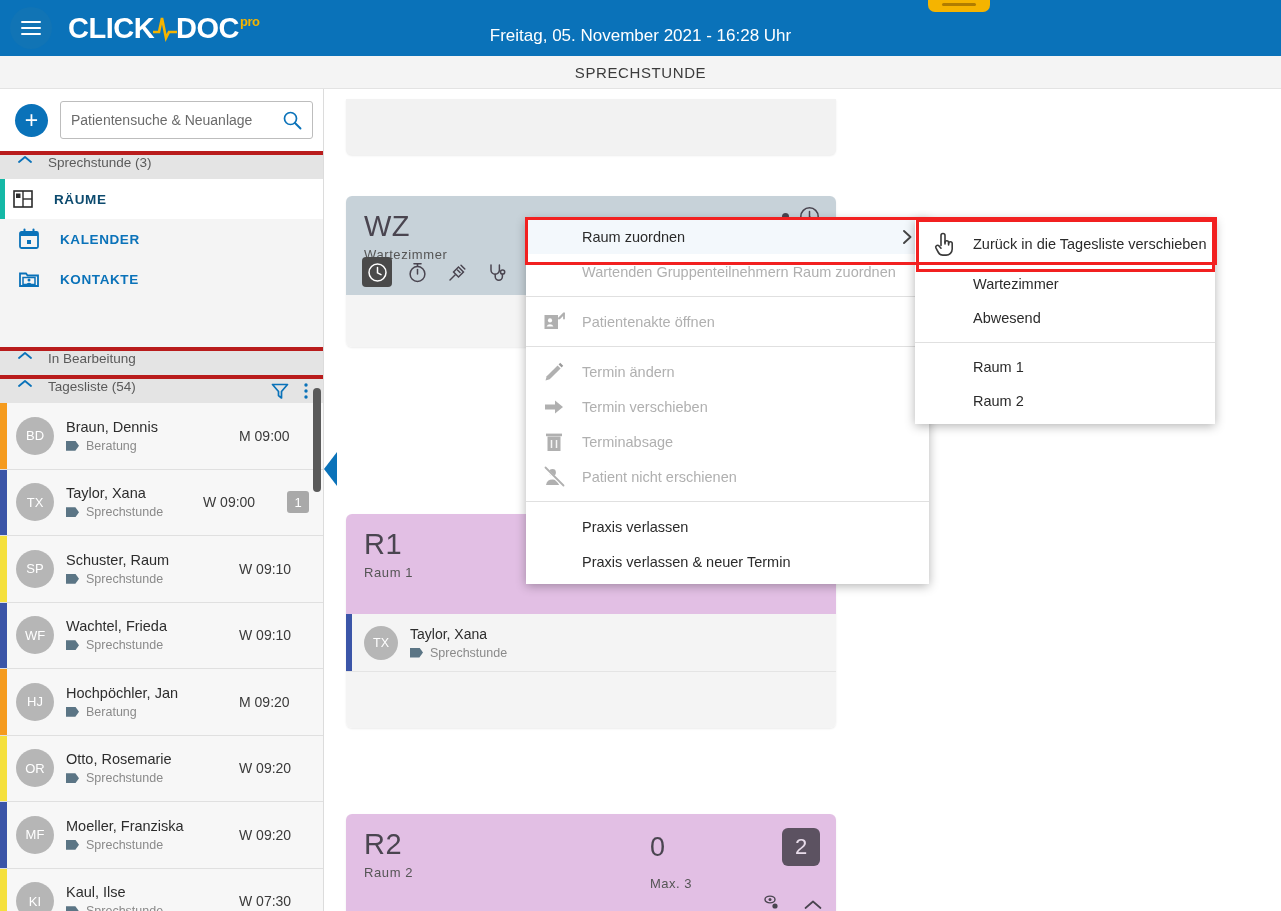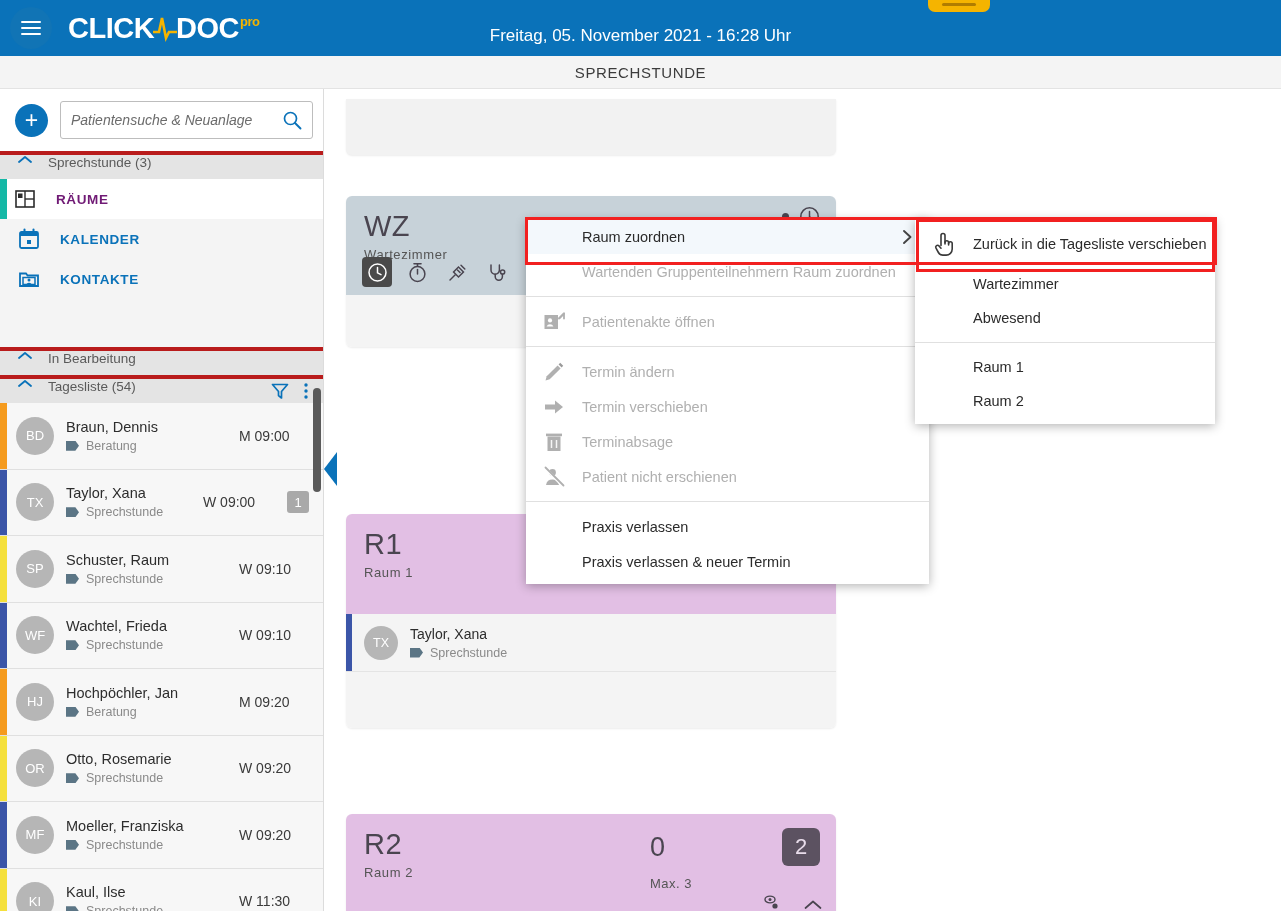--- a/index.html
+++ b/index.html
@@ -68,37 +68,37 @@
     width:33px;height:33px;border-radius:50%;background:#0a72b9;color:#fff;
     display:flex;align-items:center;justify-content:center;font-size:23px;line-height:1;
     margin-left:5px;margin-right:12px;cursor:pointer;font-weight:300;
   }
   .searchbox{
     flex:1;height:38px;border:1px solid #bdbdbd;border-radius:3px;background:#fff;
     display:flex;align-items:center;padding:0 10px;
   }
   .searchbox input{
     border:none;outline:none;flex:1;font-size:14px;color:#b91c1c;
-    font-family:"Liberation Sans",sans-serif;background:transparent;font-style:italic;
+    font-family:"Liberation Sans",sans-serif;background:transparent;
   }
   .searchbox input::placeholder{color:#6b6b6b;}
   .sec-head{
     height:28px;background:#e4e4e4;display:flex;
     padding-left:18px;font-size:13.5px;color:#5a5a5a;border-top:4px solid #b91c1c;
   }
   .sec-head .chev{margin-right:16px;color:#0a72b9;display:flex;}
   .sec-head .sp{flex:1;}
   .sec-head .act{margin-right:14px;display:flex;align-items:center;cursor:pointer;}
 
   .navlist{background:#f4f4f4;}
   .navitem{
     height:40px;display:flex;align-items:center;padding-left:18px;cursor:pointer;
     font-size:13.5px;font-weight:bold;letter-spacing:.6px;color:#0a72b9;
   }
-  .navitem.active{background:#fff;color:#701a75;border-left:7px solid #14b8a6;padding-left:7px;}
+  .navitem.active{background:#fff;color:#0c4a6e;border-left:5px solid #14b8a6;padding-left:7px;}
   .navitem .ico{width:26px;display:flex;align-items:center;justify-content:flex-start;margin-right:16px;}
 
   .spacerblock{height:48px;background:#f4f4f4;}
 
   
   .patlist{position:relative;}
   .patrow{
     height:66.5px;border-bottom:1px solid #e0e0e0;background:#f7f7f7;
     display:flex;align-items:center;position:relative;cursor:pointer;
   }
@@ -427,21 +427,21 @@
     <div class="patrow">
       <span class="bar" style="background:#f5e03c"></span>
       <span class="avatar">KI</span>
       <span class="pinfo">
         <span class="pname">Kaul, Ilse</span>
         <span class="ptag">
           <span class="tagico"></span>
           <span class="ptagtxt">Sprechstunde</span>
         </span>
       </span>
-      <span class="ptime"><span>W</span>&nbsp;<span>11:30</span></span>
+      <span class="ptime"><span>W</span>&nbsp;<span>07:30</span></span>
     </div>
 
   </div>
 
   <div class="scrollthumb"></div>
 </div>
 
 <div class="collapse-handle">
   <svg width="14" height="34" viewBox="0 0 14 34" class="svgico">
     <polygon points="13,0 13,34 0,17" fill="#0a72b9"></polygon>

